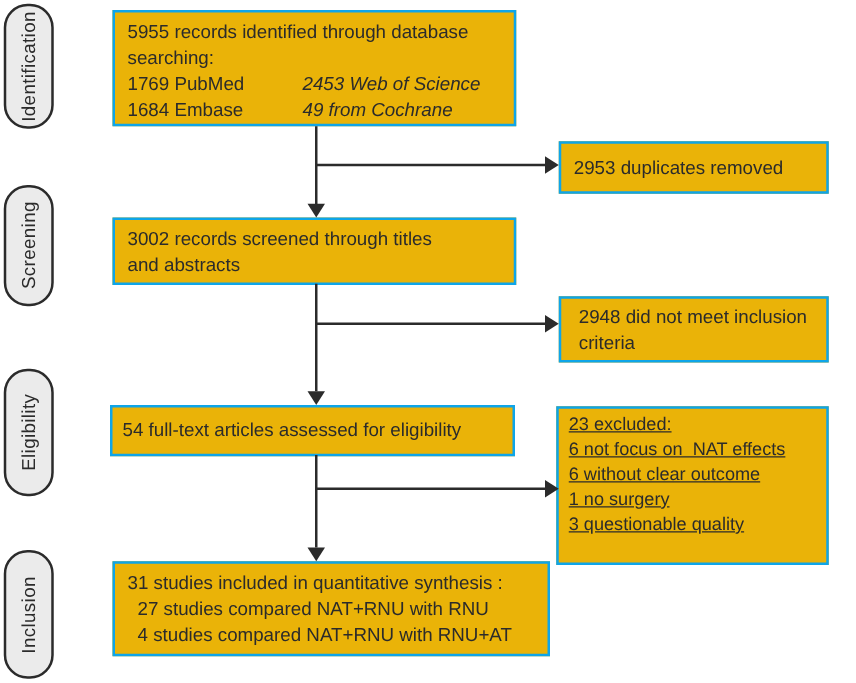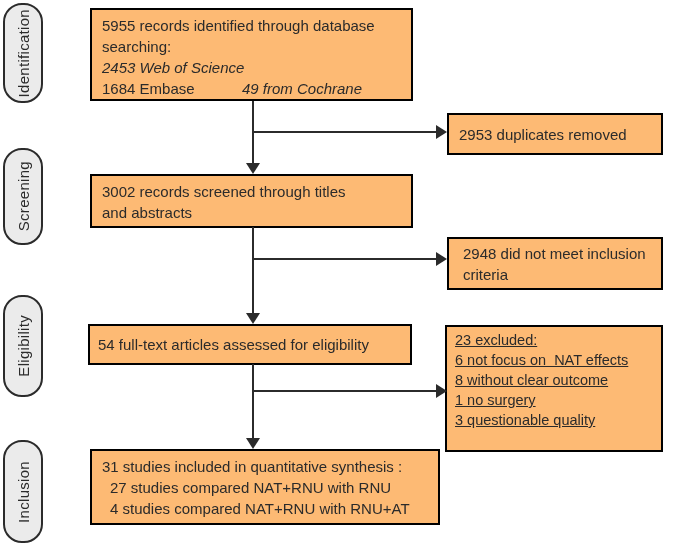--- a/index.html
+++ b/index.html
@@ -27,22 +27,22 @@
   }
   .stage .vtext {
     writing-mode: vertical-rl;
     transform: rotate(180deg);
     font-size: 15px;
     letter-spacing: 0.3px;
     white-space: nowrap;
   }
   .fbox {
     position: absolute;
-    background: #fdba74;
-    border: 2px solid #000000;
+    background: #eab308;
+    border: 2px solid #0ea5e9;
     box-sizing: border-box;
   }
   .line { white-space: pre-wrap; line-height: 21px; }
   .center-v { display: flex; align-items: center; }
   .src-row { display: flex; line-height: 21px; }
   .src-row .c1 { width: 140px; white-space: pre-wrap; }
   .src-row .c2 { white-space: pre-wrap; font-style: italic; }
   .vline, .hline { position: absolute; background: #2b2b2b; }
   .arr-down {
     position: absolute; width: 0; height: 0;
@@ -89,20 +89,21 @@
     <span class="vtext">Eligibility</span>
   </div>
   <div class="stage stage-inclusion">
     <span class="vtext">Inclusion</span>
   </div>
 
   <div class="fbox box-identified">
     <div class="line">5955 records identified through database</div>
     <div class="line">searching:</div>
     <div class="src-row">
+      <span class="c1">1769 PubMed</span>
       <span class="c2">2453 Web of Science</span>
     </div>
     <div class="src-row">
       <span class="c1">1684 Embase</span>
       <span class="c2">49 from Cochrane</span>
     </div>
   </div>
 
   <div class="fbox box-duplicates center-v">
     <div class="line">2953 duplicates removed</div>
@@ -118,21 +119,21 @@
     <div class="line">criteria</div>
   </div>
 
   <div class="fbox box-fulltext center-v">
     <div class="line">54 full-text articles assessed for eligibility</div>
   </div>
 
   <div class="fbox box-excluded">
     <div class="line">23 excluded:</div>
     <div class="line">6 not focus on  NAT effects</div>
-    <div class="line">8 without clear outcome</div>
+    <div class="line">6 without clear outcome</div>
     <div class="line">1 no surgery</div>
     <div class="line">3 questionable quality</div>
   </div>
 
   <div class="fbox box-included">
     <div class="line">31 studies included in quantitative synthesis :</div>
     <div class="line detail">27 studies compared NAT+RNU with RNU</div>
     <div class="line detail">4 studies compared NAT+RNU with RNU+AT</div>
   </div>
 

